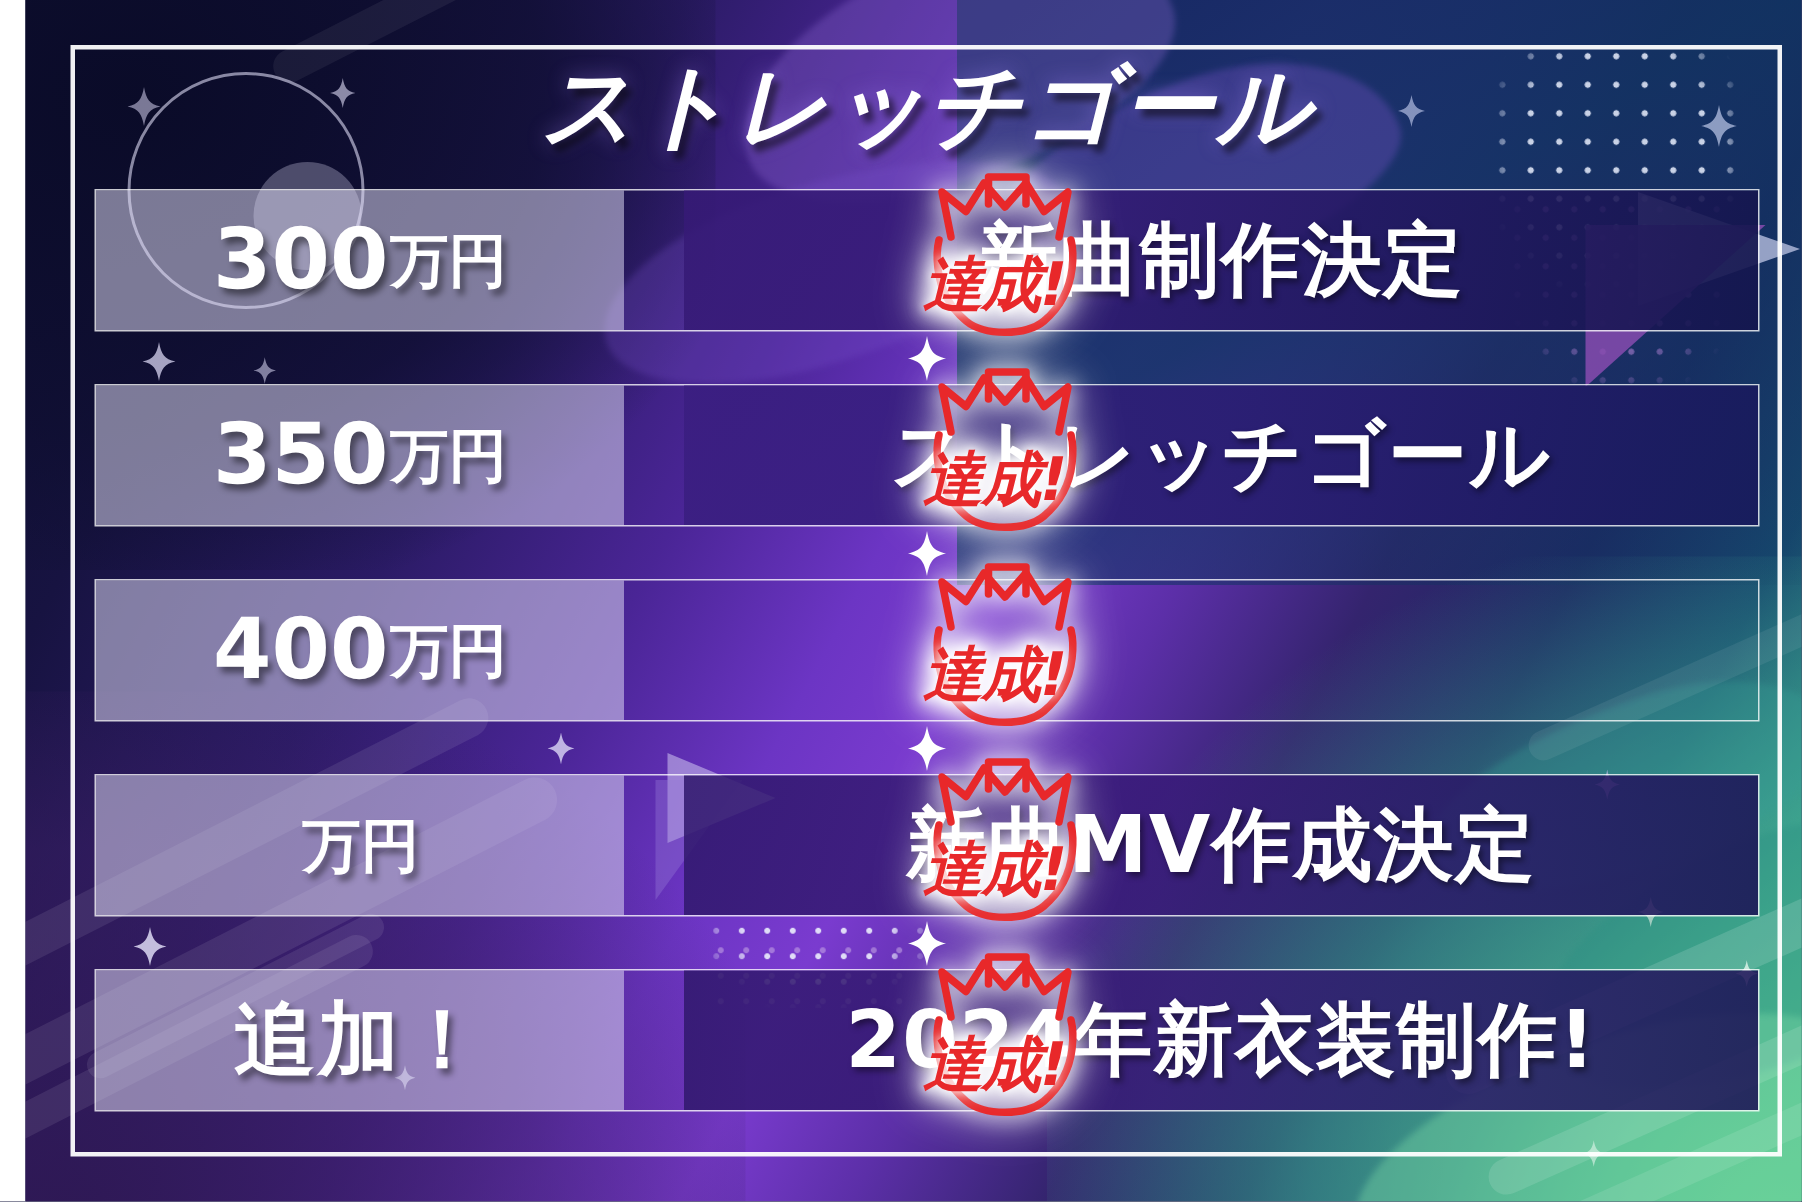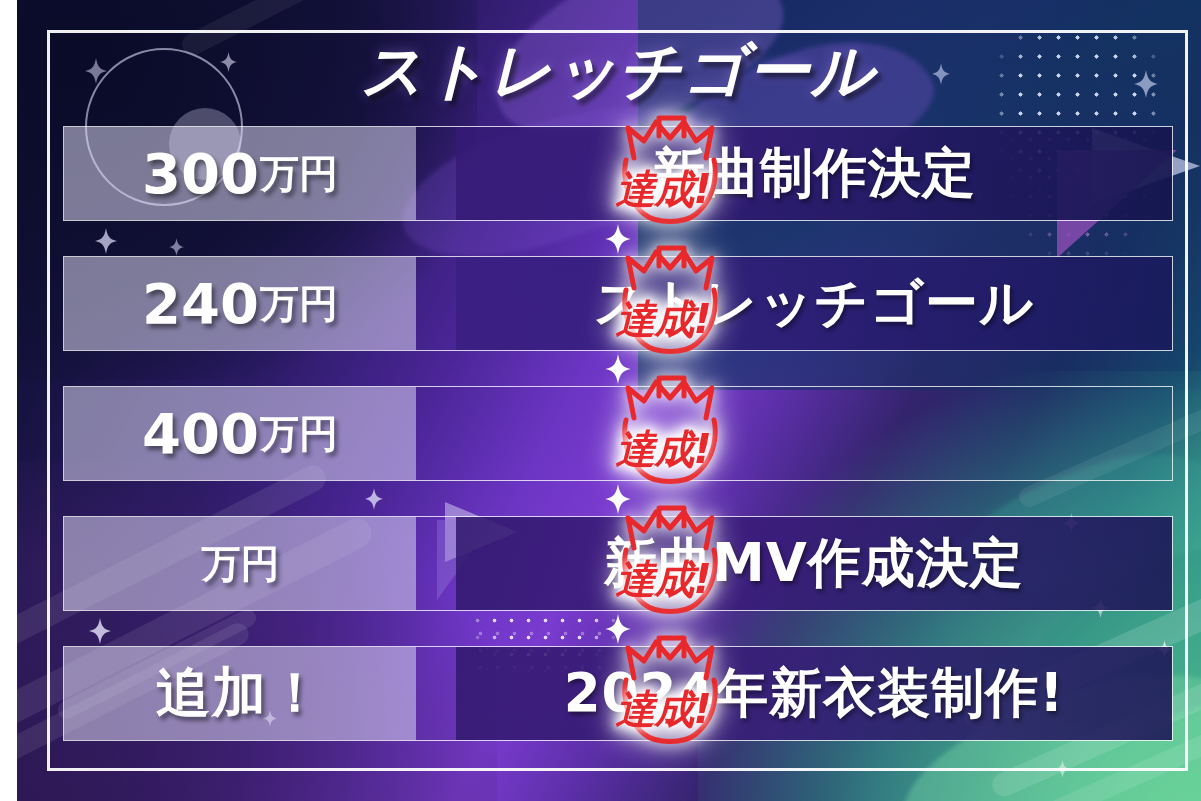--- a/index.html
+++ b/index.html
@@ -354,21 +354,21 @@
       </div>
     </div>
     <div class="sep" style="top:95px">
       <svg width="26" height="30" viewBox="0 0 22 26">
           <path d="M11 0 C12.6 8.5 14.5 11.3 22 13 C14.5 14.7 12.6 17.5 11 26 C9.4 17.5 7.5 14.7 0 13 C7.5 11.3 9.4 8.5 11 0 Z" fill="#ffffff"></path>
         </svg>
     </div>
 
     <div class="row">
       <div class="amount">
-        <span class="num">240</span>
+        <span class="num">350</span>
           <span class="unit">万円</span>
       </div>
       <div class="goal">ストレッチゴール</div>
       <div class="stamp">
         <svg viewBox="0 0 132 120" xmlns="http://www.w3.org/2000/svg">
           <g fill="none" stroke="#e8282a" stroke-width="5" stroke-linejoin="round" stroke-linecap="round">
             <path d="M30 44 L24 14 L40 27 L52 8 L66 24 L80 8 L92 27 L108 14 L102 44"></path>
             <path d="M55 22 L55 4 L80 4 L80 22"></path>
             <path d="M22 46 C22 46 14 78 40 100 C52 110 80 110 92 100 C118 78 110 46 110 46"></path>
           </g>

